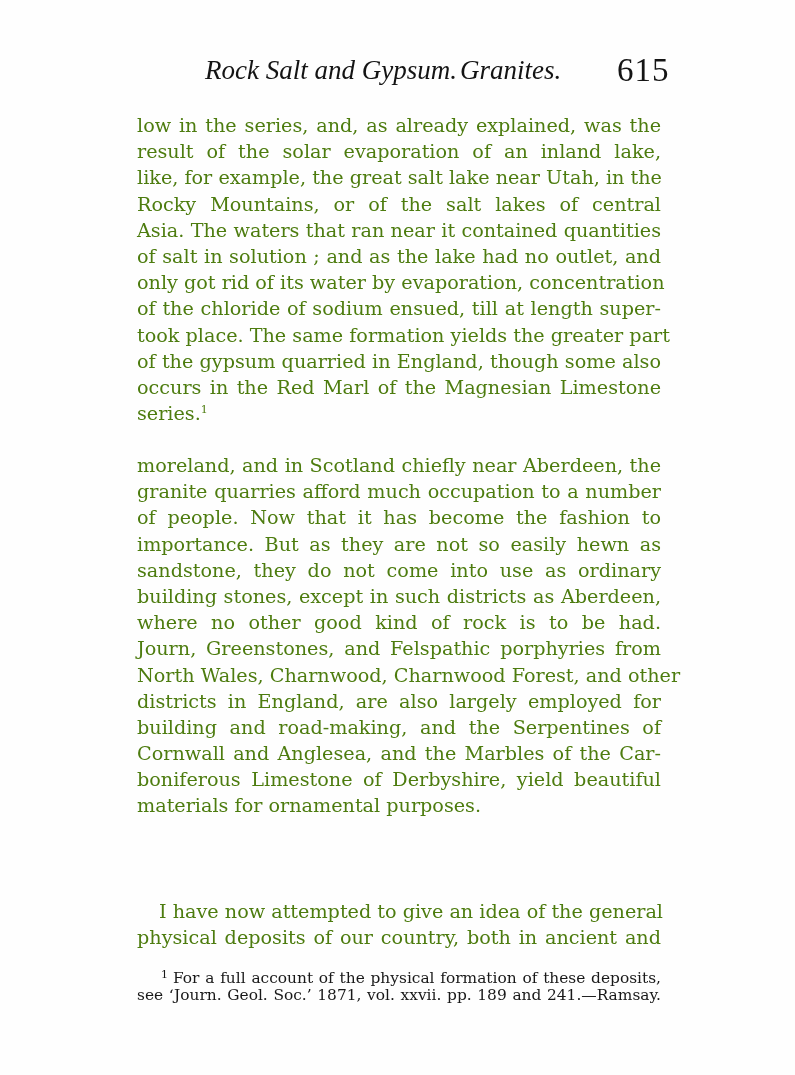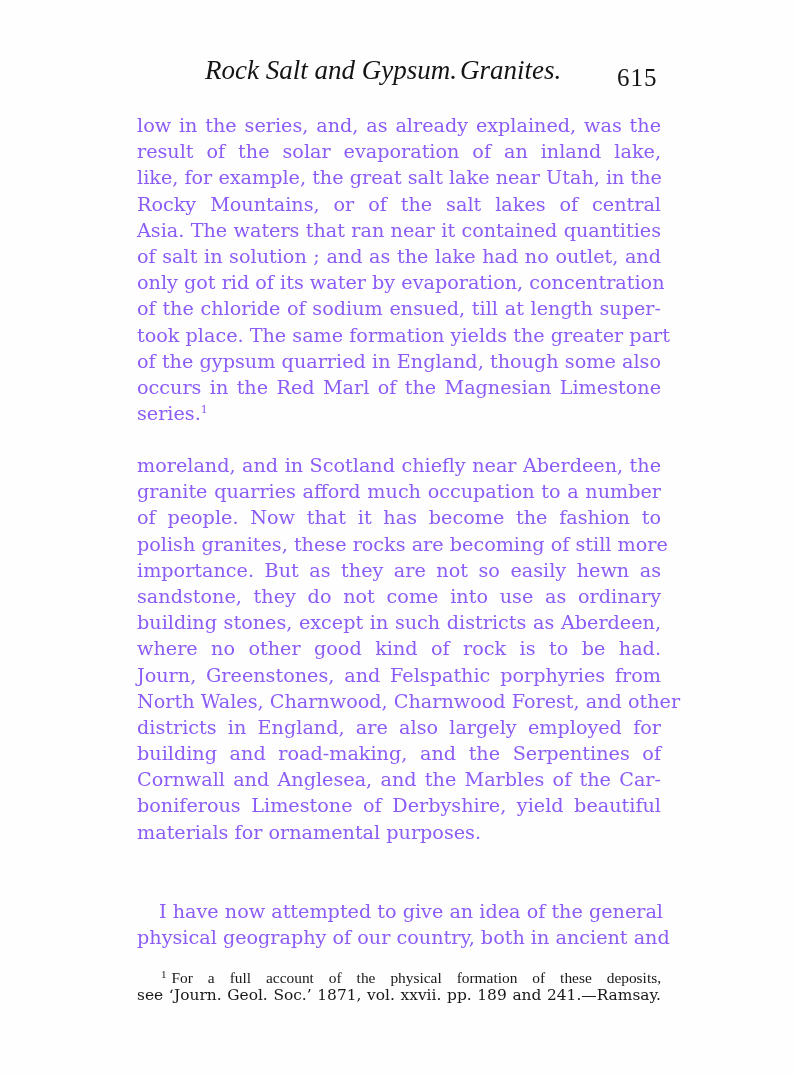--- a/index.html
+++ b/index.html
@@ -38,31 +38,30 @@
       left: 0;
     }
     .running-head .title-b {
       font-style: italic;
       position: absolute;
       left: 255px;
     }
     .running-head .page-number {
       position: absolute;
       left: 412px;
-      font-size: 25px;
+      font-size: 33px;
       letter-spacing: 1px;
-      margin-top: 8px;
     }
     .body-text {
       position: absolute;
       left: 137px;
       width: 524px;
       font-family: "DejaVu Serif", serif;
       font-size: 19.2px;
-      color: #8b5cf6;
+      color: #4d7c0f;
     }
     .line {
       height: 26.2px;
       line-height: 26.2px;
       white-space: nowrap;
       text-align: justify;
       text-align-last: justify;
       display: block;
     }
     .line.last {
@@ -84,21 +83,21 @@
       color: #181818;
     }
     .footnotes .fn-line {
       height: 21px;
       line-height: 21px;
       white-space: nowrap;
       text-align: justify;
       text-align-last: justify;
       display: block;
     }
-    .footnotes .fn-line.indent { padding-left: 24px; font-family: Liberation Serif, serif; }
+    .footnotes .fn-line.indent { padding-left: 24px; }
     sup {
       font-size: 11px;
       vertical-align: 7px;
       line-height: 0;
     }
     .fn-marker {
       font-size: 11px;
       vertical-align: 5px;
       margin-right: 5px;
     }
@@ -126,37 +125,36 @@
     <span class="line">took place. The same formation yields the greater part</span>
     <span class="line">of the gypsum quarried in England, though some also</span>
     <span class="line">occurs in the Red Marl of the Magnesian Limestone</span>
     <span class="line last"><span>series.</span><sup>1</sup></span>
   </div>
 
   <div class="body-text block-2">
     <span class="line">moreland, and in Scotland chiefly near Aberdeen, the</span>
     <span class="line">granite quarries afford much occupation to a number</span>
     <span class="line">of people. Now that it has become the fashion to</span>
-    <span class="line">polish granites, these rocks are becoming of still more</span>
     <span class="line">importance. But as they are not so easily hewn as</span>
     <span class="line">sandstone, they do not come into use as ordinary</span>
     <span class="line">building stones, except in such districts as Aberdeen,</span>
     <span class="line">where no other good kind of rock is to be had.</span>
     <span class="line">Journ, Greenstones, and Felspathic porphyries from</span>
     <span class="line">North Wales, Charnwood, Charnwood Forest, and other</span>
     <span class="line">districts in England, are also largely employed for</span>
     <span class="line">building and road-making, and the Serpentines of</span>
     <span class="line">Cornwall and Anglesea, and the Marbles of the Car-</span>
     <span class="line">boniferous Limestone of Derbyshire, yield beautiful</span>
     <span class="line last">materials for ornamental purposes.</span>
   </div>
 
   <div class="body-text block-3">
     <span class="line indent">I have now attempted to give an idea of the general</span>
-    <span class="line">physical geography of our country, both in ancient and</span>
+    <span class="line">physical deposits of our country, both in ancient and</span>
   </div>
 
   <div class="footnotes">
     <span class="fn-line indent"><span class="fn-marker">1</span><span>For a full account of the physical formation of these deposits,</span></span>
     <span class="fn-line">see ‘Journ. Geol. Soc.’ 1871, vol. xxvii. pp. 189 and 241.—Ramsay.</span>
   </div>
 
 </div>
 
 </body></html>

